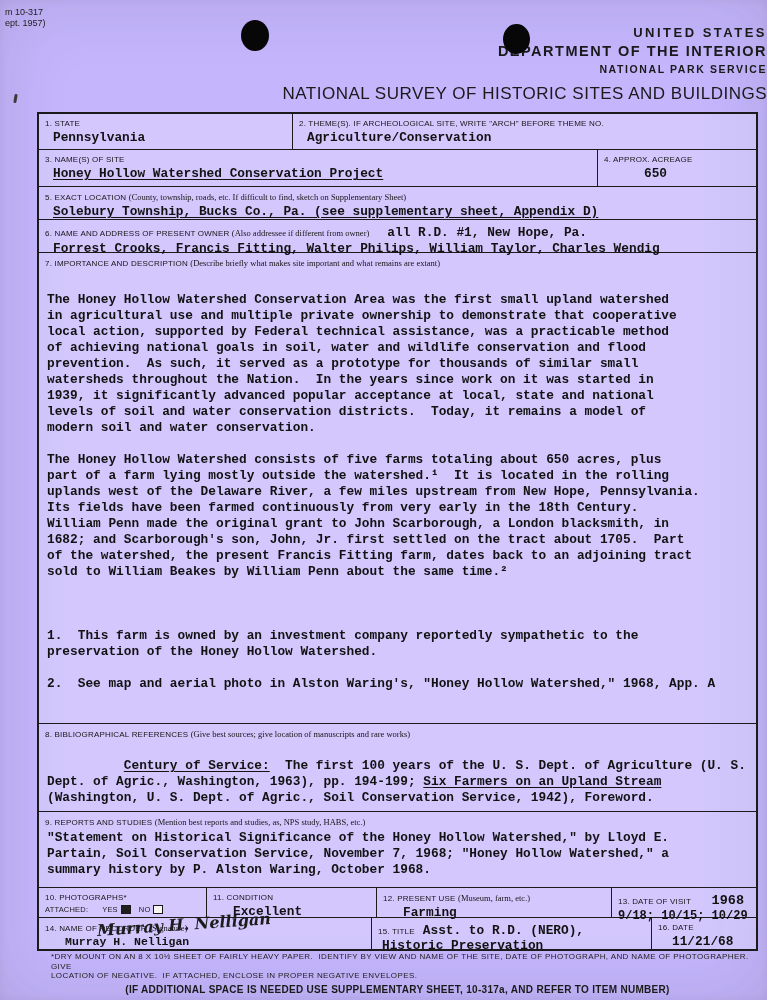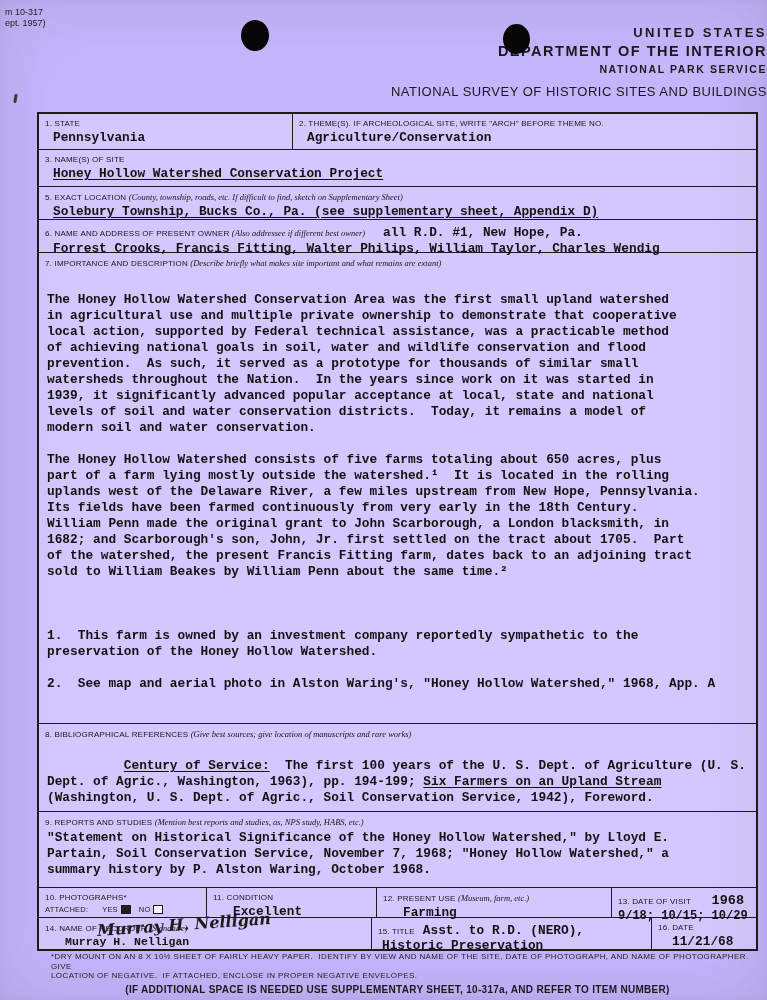--- a/index.html
+++ b/index.html
@@ -22,41 +22,41 @@
   .hole-left  { left:241px; top:20px; width:28px; height:31px; }
   .hole-right { left:503px; top:24px; width:27px; height:30px; }
 
   .stray-mark { position:absolute; left:14px; top:94px; width:3px; height:9px; background:#3a3a3a; border-radius:2px; transform:rotate(10deg); }
 
   
   .header { text-align:right; padding-top:25px; }
   .h-us    { font-size:13px; font-weight:bold; letter-spacing:2.5px; }
   .h-doi   { font-size:14.5px; font-weight:bold; letter-spacing:1.5px; margin-top:3px; }
   .h-nps   { font-size:10.5px; font-weight:bold; letter-spacing:1.6px; margin-top:4px; }
-  .h-title { font-size:13px; letter-spacing:.5px; margin-top:9px; }
+  .h-title { font-size:17px; letter-spacing:.5px; margin-top:9px; }
 
   
   .form { position:absolute; top:112px; left:37px; width:721px; border:2px solid #1b1b1b; background:rgba(255,255,255,.25); }
   .row  { display:flex; border-bottom:1.5px solid #1b1b1b; }
   .row:last-child { border-bottom:none;gap:20px; }
   .cell { padding:5px 6px; position:relative; }
   .cell + .cell { border-left:1.5px solid #1b1b1b; }
 
   .r1 { height:36px; }  .c-state { flex:0 0 253px; } .c-theme { flex:1; }
   .r2 { height:37px; }  .c-site  { flex:0 0 558px; } .c-acre  { flex:1; }
   .r3 { height:33px; }
   .r4 { height:33px; }
   .r5 { height:471px; }
   .r6 { height:88px; }
   .r7 { height:76px; }
   .r8 { height:30px; } .c-photo { flex:0 0 167px; } .c-cond { flex:0 0 170px; } .c-use { flex:0 0 235px; } .c-visit { flex:1; }
   .r9 { height:31px; } .c-rec   { flex:0 0 312px; } .c-ttl  { flex:0 0 260px; } .c-date  { flex:1; }
 
   .label { font-size:8px; letter-spacing:.2px; color:#161616; white-space:nowrap; }
-  .hint  { font-family:"Liberation Serif", serif; font-style:italic; font-size:8.5px; letter-spacing:0; }
+  .hint  { font-family:"Liberation Serif", serif; font-size:8.5px; letter-spacing:0; }
 
   .typed { font-family:"Liberation Mono","DejaVu Sans Mono",monospace; font-weight:bold; font-size:12.8px; color:#121212; }
   .pre   { white-space:pre-wrap; }
   .u     { text-decoration:underline; text-underline-offset:2px; }
 
   .value  { margin:2px 0 0 8px; }
   .body   { line-height:16px; margin-left:2px; }
   .desc-body { margin-top:24px; }
   .bib-body, .rep-body { margin-top:3px; }
 
@@ -127,38 +127,42 @@
         <div class="label">2. THEME(S).  IF ARCHEOLOGICAL SITE, WRITE "ARCH" BEFORE THEME NO.</div>
         <div class="typed value">Agriculture/Conservation</div>
       </div>
     </div>
 
     <div class="row r2">
       <div class="cell c-site">
         <div class="label">3. NAME(S) OF SITE</div>
         <div class="typed value u">Honey Hollow Watershed Conservation Project</div>
       </div>
+      <div class="cell c-acre">
+        <div class="label">4. APPROX. ACREAGE</div>
+        <div class="typed cell-val" style="margin-left:40px;">650</div>
+      </div>
     </div>
 
     <div class="row r3">
       <div class="cell" style="flex:1;">
         <div class="label">
           <span>5. EXACT LOCATION</span>
           <span class="hint">(County, township, roads, etc.  If difficult to find, sketch on Supplementary Sheet)</span>
         </div>
         <div class="typed value u">Solebury Township, Bucks Co., Pa. (see supplementary sheet, Appendix D)</div>
       </div>
     </div>
 
     <div class="row r4">
       <div class="cell" style="flex:1;">
         <div class="owner-line">
           <div class="label">
             <span>6. NAME AND ADDRESS OF PRESENT OWNER</span>
-            <span class="hint">(Also addressee if different best owner)</span>
+            <span class="hint">(Also addressee if different from owner)</span>
           </div>
           <div class="typed owner-addr">all R.D. #1, New Hope, Pa.</div>
         </div>
         <div class="typed owner-val">Forrest Crooks, Francis Fitting, Walter Philips, William Taylor, Charles Wendig</div>
       </div>
     </div>
 
     <div class="row r5">
       <div class="cell" style="flex:1;">
         <div class="label">

